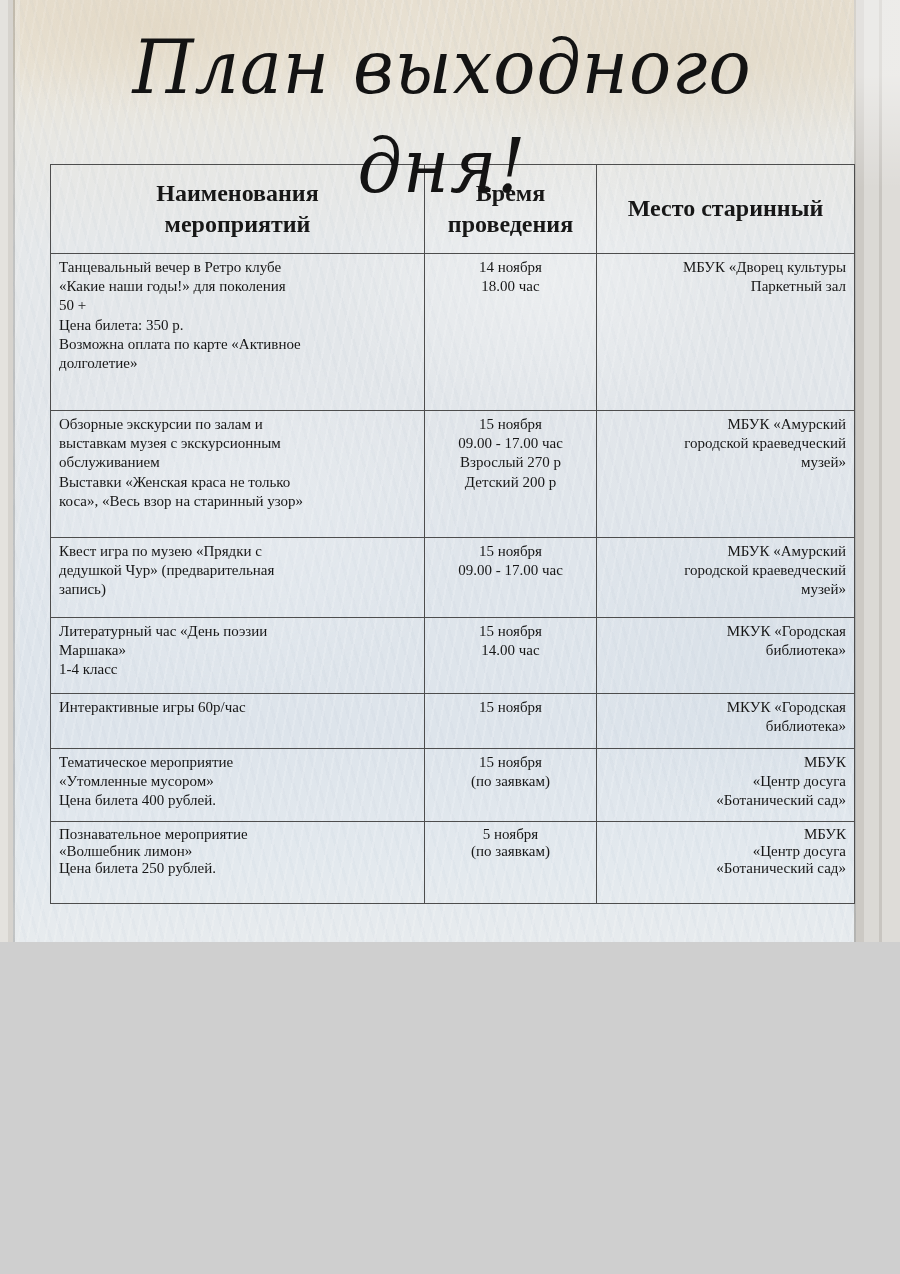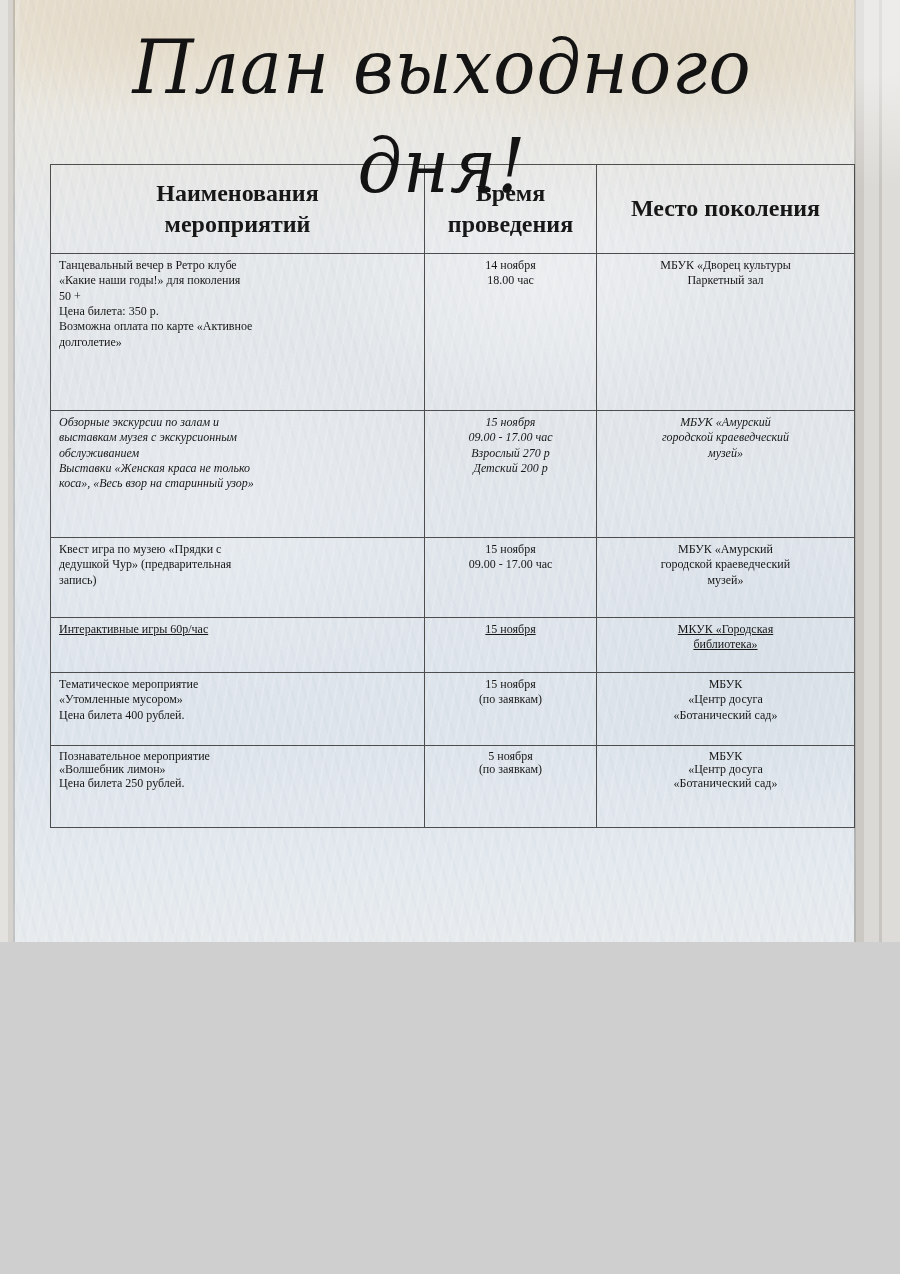--- a/index.html
+++ b/index.html
@@ -90,29 +90,29 @@
   
   .title{position:absolute;left:40px;right:56px;top:26px;z-index:4;text-align:center;
     font-family:"DejaVu Serif","Liberation Serif",serif;font-style:italic;font-weight:400;
     font-size:70px;line-height:1.3;color:#131313;letter-spacing:1px;transform:scaleY(1.08);}
 
   
   table.events{position:absolute;left:50px;top:164px;width:804px;z-index:3;
     border-collapse:collapse;table-layout:fixed;}
   table.events col.c1{width:374px;} table.events col.c2{width:172px;} table.events col.c3{width:258px;}
   table.events td,table.events th{border:1px solid #4d4d4d;vertical-align:top;
-    font-size:12px;line-height:1.28;font-weight:400;padding:4px 8px 2px 8px;}
+    font-size:15px;line-height:1.28;font-weight:400;padding:4px 8px 2px 8px;}
   table.events thead th{font-size:24px;font-weight:700;text-align:center;vertical-align:middle;
     line-height:1.3;height:84px;padding:2px 4px;}
   td.c-name{text-align:left;}
   td.c-time{text-align:center;padding-left:2px;padding-right:2px;}
-  td.c-venue{text-align:center;padding-left:6px;padding-right:4px;line-height:1.22;}
+  td.c-venue{text-align:right;padding-left:6px;padding-right:4px;line-height:1.22;}
   .pre{white-space:pre-line;}
-  tr.h1{height:157px;} tr.h2{height:127px;font-style:italic;} tr.h3{height:104px;} tr.h4{height:80px;}
-  tr.h5{height:76px;}  tr.h6{height:55px;text-decoration:underline;}  tr.h7{height:82px;}  tr.h8{height:73px;}
+  tr.h1{height:157px;} tr.h2{height:127px;} tr.h3{height:104px;} tr.h4{height:80px;}
+  tr.h5{height:76px;}  tr.h6{height:55px;}  tr.h7{height:82px;}  tr.h8{height:73px;}
   tr.h9{height:82px;}
   tr.tight td{line-height:1.12;}
 </style>
 </head>
 <body>
 
 <div class="page">
 
   <div class="bg-base"></div>
   <div class="bg-frost"></div>
@@ -143,21 +143,21 @@
         <col class="c1">
         <col class="c2">
         <col class="c3">
       </colgroup>
     <thead>
       <tr>
         <th class="pre">Наименования
 мероприятий</th>
         <th class="pre">Время
 проведения</th>
-        <th class="pre">Место поколения</th>
+        <th class="pre">Место старинный</th>
       </tr>
     </thead>
     <tbody>
       <tr class="h1">
         <td class="c-name pre">Танцевальный вечер в Ретро клубе
 «Какие наши годы!» для поколения
 50 +
 Цена билета: 350 р.
 Возможна оплата по карте «Активное
 долголетие»</td>
@@ -183,20 +183,29 @@
       <tr class="h4">
         <td class="c-name pre">Квест игра по музею «Прядки с
 дедушкой Чур» (предварительная
 запись)</td>
         <td class="c-time pre">15 ноября
 09.00 - 17.00 час</td>
         <td class="c-venue pre">МБУК «Амурский
 городской краеведческий
 музей»</td>
       </tr>
+      <tr class="h5">
+        <td class="c-name pre">Литературный час «День поэзии
+Маршака»
+1-4 класс</td>
+        <td class="c-time pre">15 ноября
+14.00 час</td>
+        <td class="c-venue pre">МКУК «Городская
+библиотека»</td>
+      </tr>
       <tr class="h6">
         <td class="c-name pre">Интерактивные игры 60р/час</td>
         <td class="c-time pre">15 ноября</td>
         <td class="c-venue pre">МКУК «Городская
 библиотека»</td>
       </tr>
       <tr class="h8">
         <td class="c-name pre">Тематическое мероприятие
 «Утомленные мусором»
 Цена билета 400 рублей.</td>

